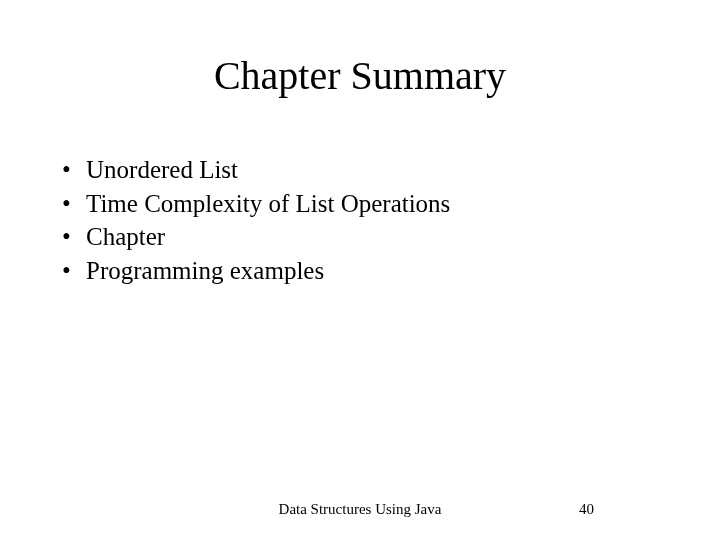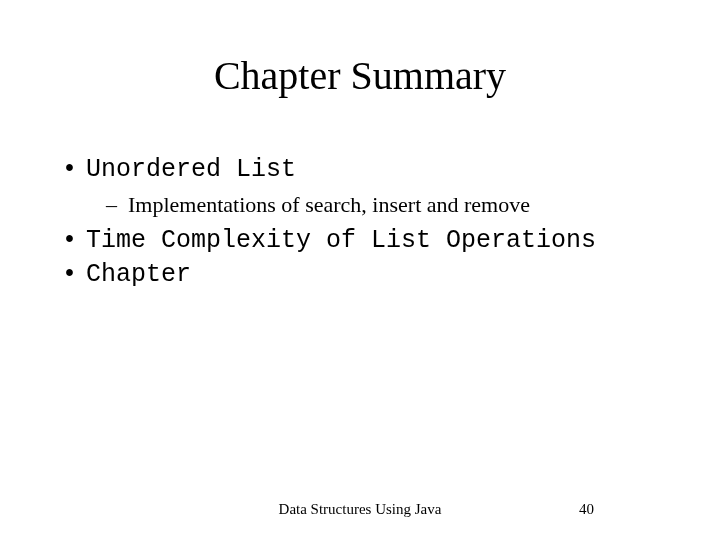--- a/index.html
+++ b/index.html
@@ -32,21 +32,20 @@
     top: 155px;
     left: 58px;
     width: 610px;
     font-size: 25px;
     line-height: 1.22;
   }
   .lvl1 {
     position: relative;
     padding-left: 28px;
     margin-bottom: 3px;
-    font-family: Liberation Mono, monospace;
   }
   .lvl1::before {
     content: "•";
     position: absolute;
     left: 4px;
     top: 0;
     font-size: 25px;
   }
   .lvl2 {
     position: relative;
@@ -79,21 +78,21 @@
 </style>
 </head>
 <body>
 
 <div class="slide">
 
   <div class="title">Chapter Summary</div>
 
   <div class="body">
     <div class="lvl1">Unordered List</div>
-    <div class="lvl2">Implementations of search, insert and remove</div>
     <div class="lvl1">Time Complexity of List Operations</div>
     <div class="lvl1">Chapter</div>
+    <div class="lvl1">Programming examples</div>
   </div>
 
   <div class="footer-center">Data Structures Using Java</div>
   <div class="footer-right">40</div>
 
 </div>
 
 </body></html>

